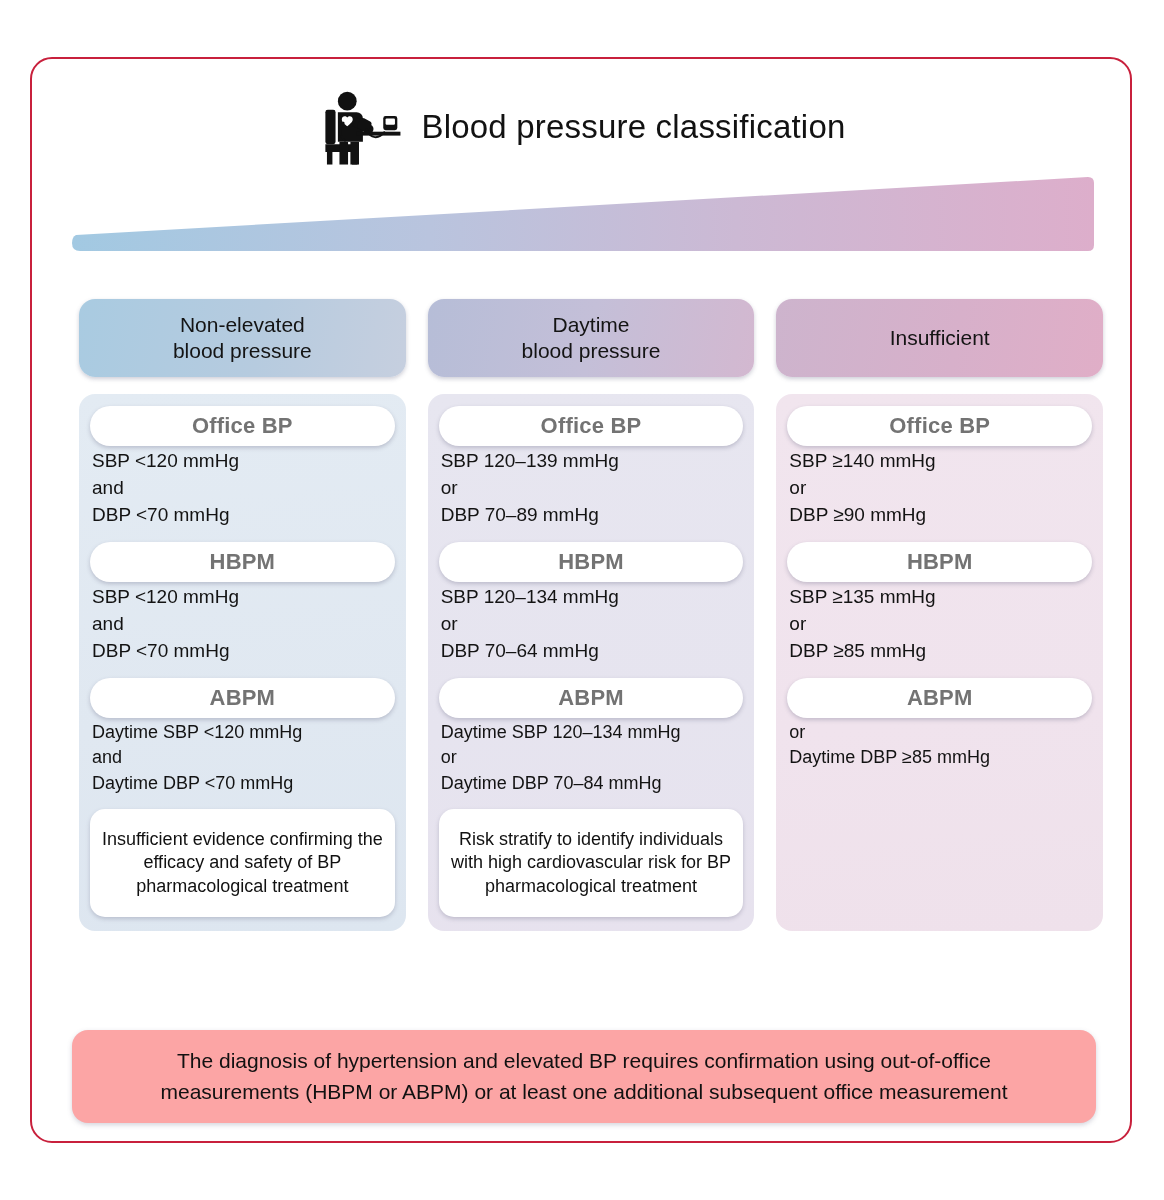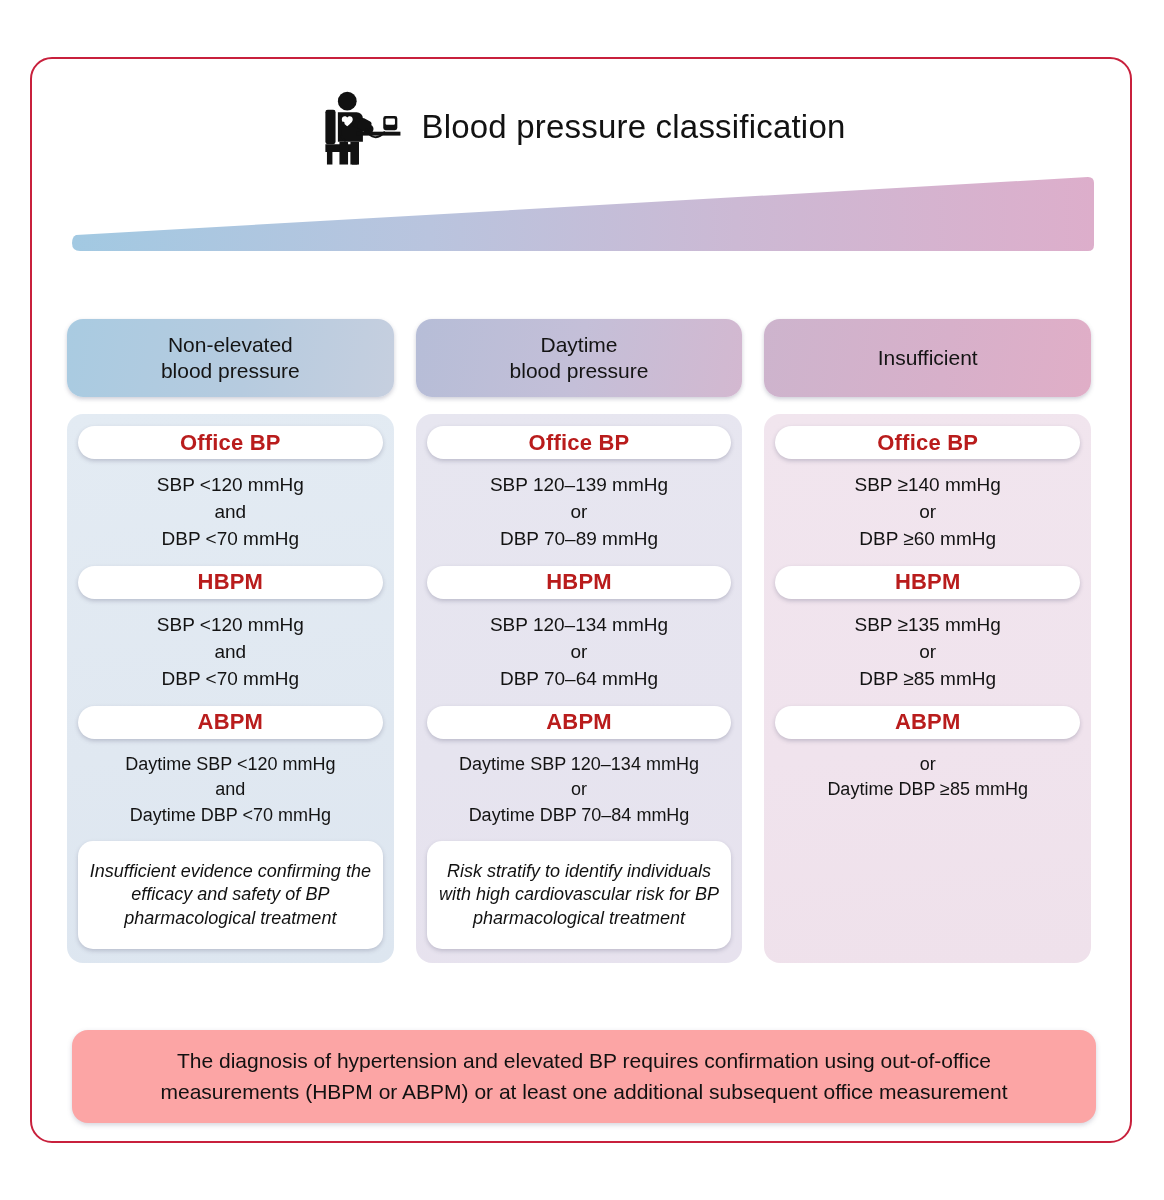--- a/index.html
+++ b/index.html
@@ -59,26 +59,25 @@
     left: 38px;
     top: 112px;
     width: 1024px;
     height: 86px;
   }
   .wedge-wrap svg { display: block; width: 100%; height: 100%; }
 
   
   .columns {
     position: absolute;
-    left: 35px;
+    left: 47px;
     top: 240px;
     width: 1024px;
     display: flex;
     gap: 22px;
-    margin-top: 20px;
   }
   .column {
     flex: 1 1 0;
     display: flex;
     flex-direction: column;
     min-width: 0;
   }
 
   .col-header {
     height: 78px;
@@ -105,59 +104,57 @@
     padding: 12px 11px 14px 11px;
     box-sizing: border-box;
     display: flex;
     flex-direction: column;
   }
   .col-body.c1 { background: linear-gradient(175deg, #e3ebf3 0%, #e0e8f1 60%, #dde6f0 100%); }
   .col-body.c2 { background: linear-gradient(175deg, #e7e6f0 0%, #e6e4ef 60%, #e7e2ee 100%); }
   .col-body.c3 { background: linear-gradient(175deg, #f1e5ee 0%, #f0e3ed 60%, #efe1eb 100%); }
 
   .method-pill {
-    height: 33px;
+    height: 40px;
     background: #ffffff;
     border-radius: 24px;
     display: flex;
     align-items: center;
     justify-content: center;
     font-size: 22px;
     font-weight: 700;
-    color: #b91c1c;
+    color: #737373;
     box-shadow: 0 2px 4px rgba(90,90,120,.30);
     letter-spacing: .2px;
   }
 
   .criteria {
-    text-align: center;
     font-size: 19px;
     line-height: 1.42;
     color: #131313;
-    padding: 13px 2px 13px 2px;
+    padding: 2px 2px 13px 2px;
   }
   .criteria div { white-space: nowrap; }
   .criteria.tight div { font-size: 18px; }
 
   .rec-box {
     margin-top: auto;
     background: #ffffff;
     border-radius: 15px;
     box-shadow: 0 2px 4px rgba(90,90,120,.28);
     text-align: center;
     font-size: 18px;
     line-height: 1.33;
     color: #111111;
     padding: 13px 10px;
     box-sizing: border-box;
     min-height: 108px;
     display: flex;
     align-items: center;
     justify-content: center;
-    font-style: italic;
   }
 
   
   .footer-note {
     position: absolute;
     left: 40px;
     bottom: 18px;
     width: 1024px;
     background: #fca5a5;
     border-radius: 16px;
@@ -296,21 +293,21 @@
         <span>
           <span>Insufficient</span>
         </span>
       </div>
       <div class="col-body c3">
 
         <div class="method-pill">Office BP</div>
         <div class="criteria">
           <div>SBP ≥140 mmHg</div>
           <div>or</div>
-          <div>DBP ≥60 mmHg</div>
+          <div>DBP ≥90 mmHg</div>
         </div>
 
         <div class="method-pill">HBPM</div>
         <div class="criteria">
           <div>SBP ≥135 mmHg</div>
           <div>or</div>
           <div>DBP ≥85 mmHg</div>
         </div>
 
         <div class="method-pill">ABPM</div>

